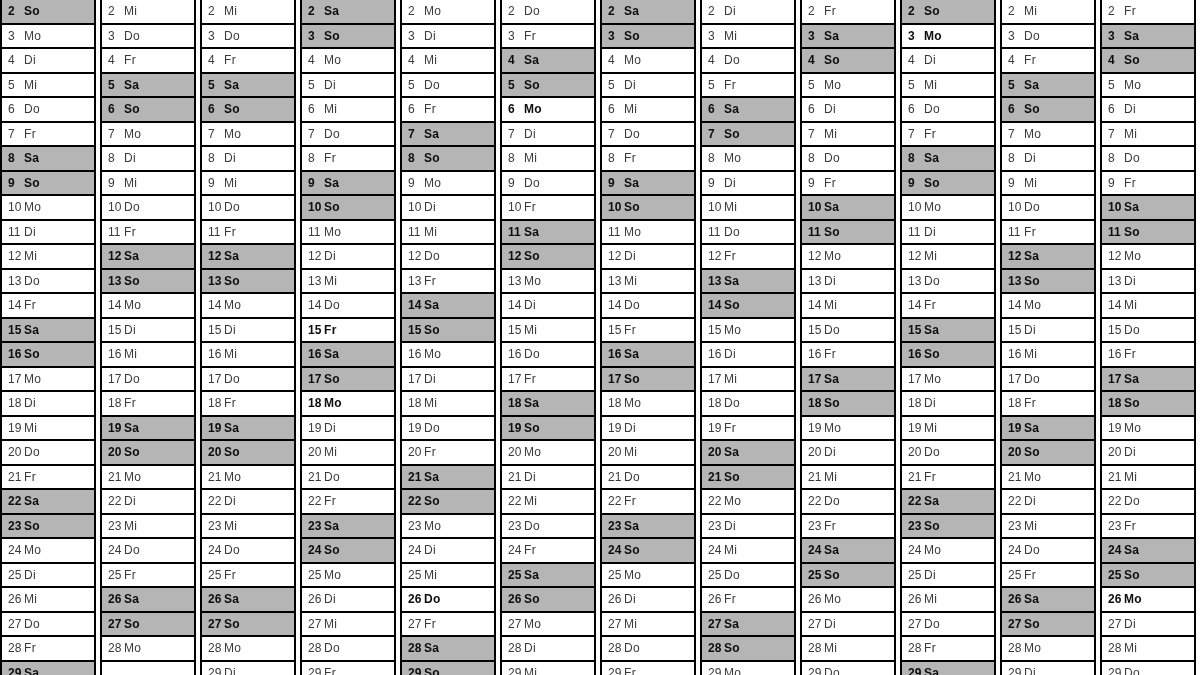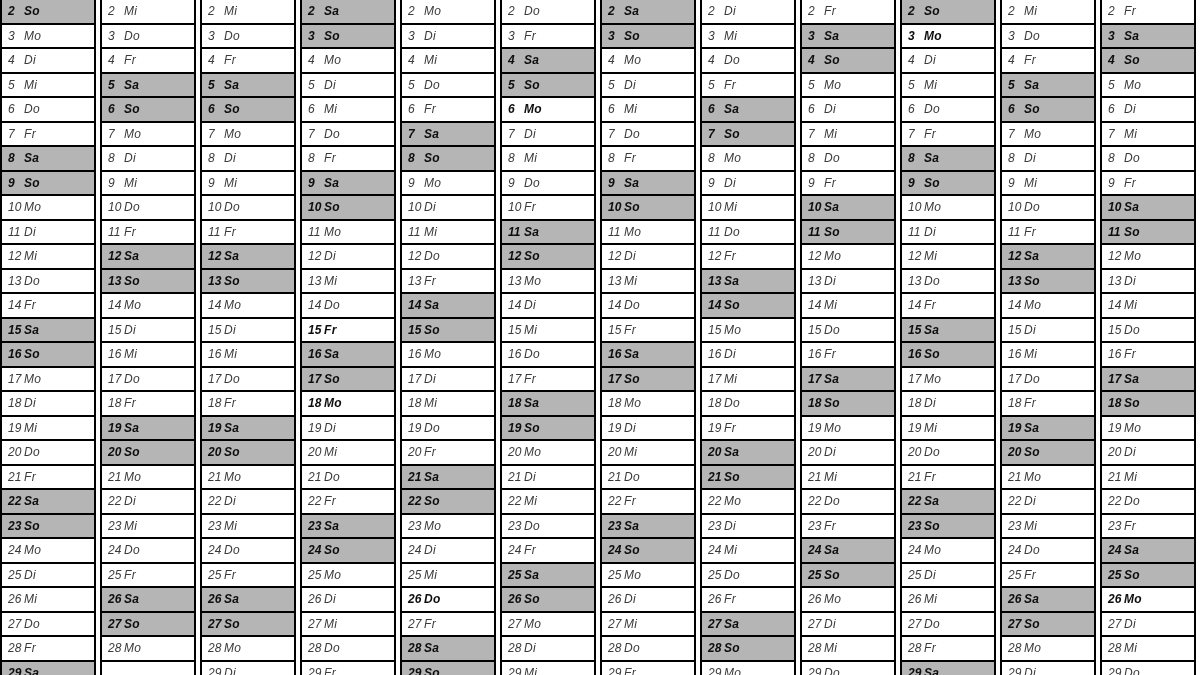--- a/index.html
+++ b/index.html
@@ -8,21 +8,20 @@
     background: #ffffff;
     width: 1200px;
     height: 675px;
     overflow: hidden;
     font-family: "Liberation Sans", "DejaVu Sans", sans-serif;
   }
   .grid {
     position: relative;
     width: 1192px;
     height: 675px;
-    font-style: italic;
   }
   .month {
     position: absolute;
     top: -2px;
     width: 92px;
     border: 2px solid #000000;
     background: #ffffff;
   }
   .cell {
     height: 22.5px;

